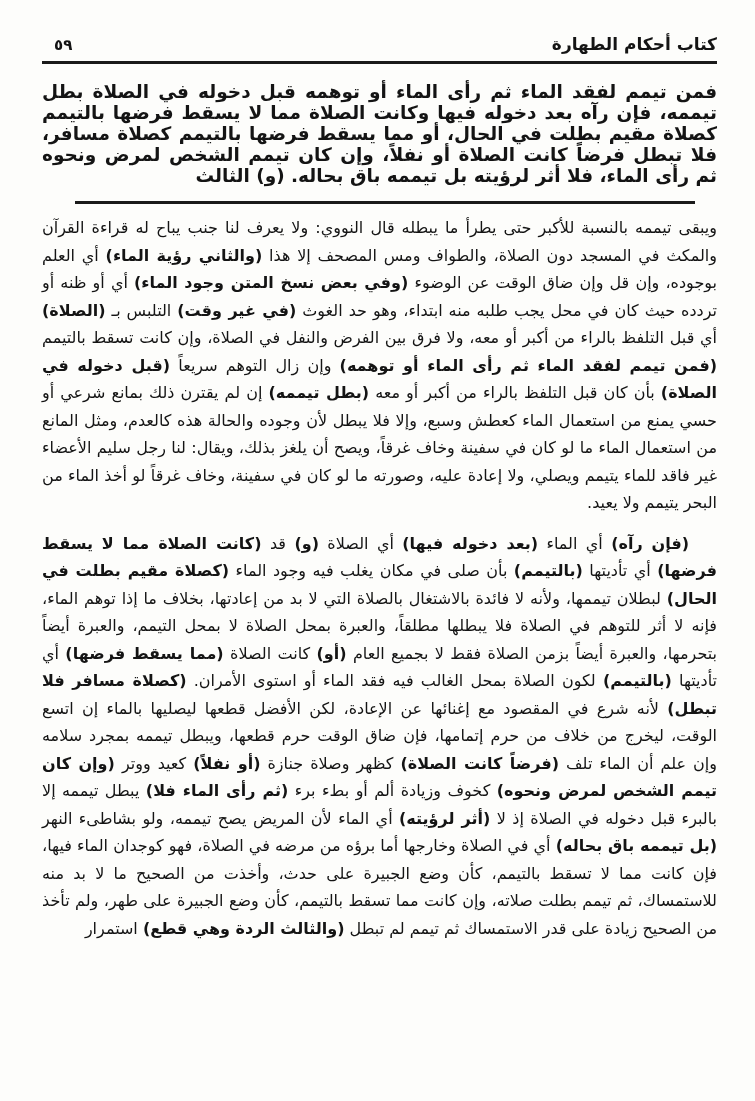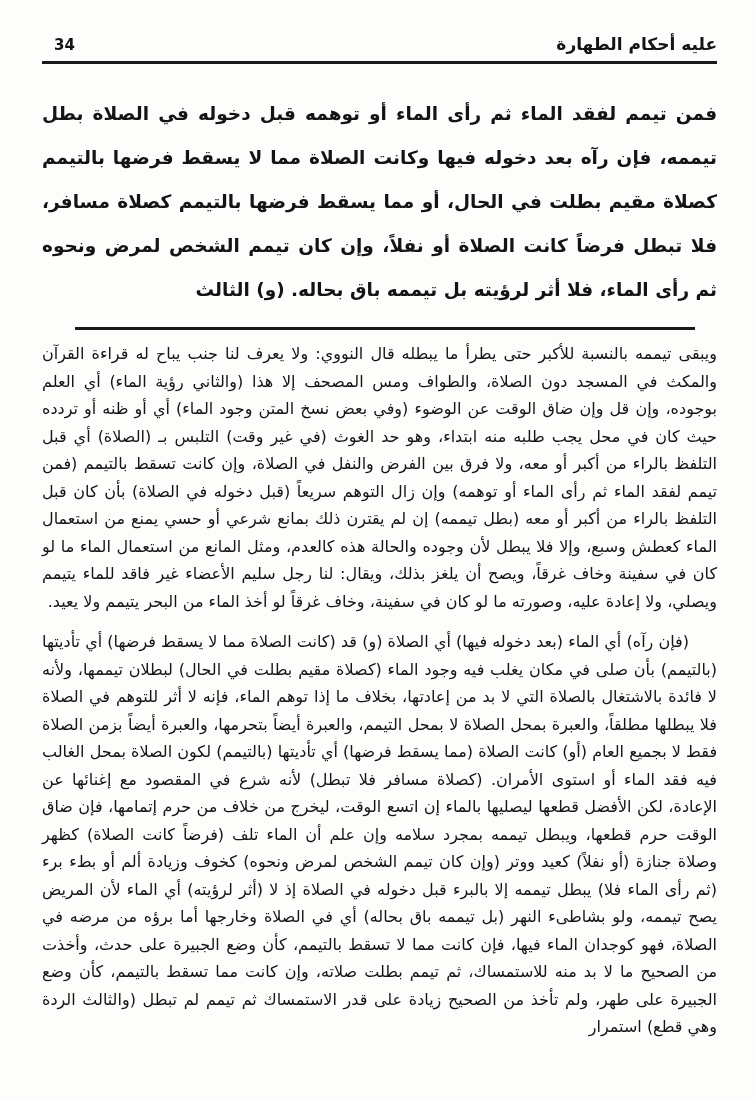--- a/index.html
+++ b/index.html
@@ -36,24 +36,24 @@
     font-weight: 700;
     font-size: 15px;
     padding-left: 12px;
   }
   .header-rule {
     border: none;
     border-top: 3px solid #1a1a1a;
     margin: 7px 0 0 0;
   }
   .matn {
-    margin-top: 28px;
+    margin-top: 17px;
     font-size: 18.5px;
     font-weight: 700;
-    line-height: 44px;
+    line-height: 21px;
     text-align: justify;
     text-justify: inter-word;
   }
   .divider-rule {
     border: none;
     border-top: 3px solid #1a1a1a;
     width: 620px;
     margin: 15px 22px 0 auto; 
   }
   .commentary {
@@ -66,31 +66,31 @@
   .c-para {
     margin: 0;
   }
   .c-para + .c-para {
     margin-top: 13px;
   }
   .c-para.indent {
     text-indent: 28px;
   }
   .c-para .b, .matn .b {
-    font-weight: 400;
+    font-weight: 700;
   }
 </style>
 </head>
 <body>
 
 <div class="page">
 
   <div class="page-header">
-    <div class="book-title">عليه أحكام الطهارة</div>
-    <div class="page-num">34</div>
+    <div class="book-title">كتاب أحكام الطهارة</div>
+    <div class="page-num">٥٩</div>
   </div>
 
   <hr class="header-rule">
 
   <div class="matn">فمن تيمم لفقد الماء ثم رأى الماء أو توهمه قبل دخوله في الصلاة بطل تيممه، فإن رآه بعد دخوله فيها وكانت الصلاة مما لا يسقط فرضها بالتيمم كصلاة مقيم بطلت في الحال، أو مما يسقط فرضها بالتيمم كصلاة مسافر، فلا تبطل فرضاً كانت الصلاة أو نفلاً، وإن كان تيمم الشخص لمرض ونحوه ثم رأى الماء، فلا أثر لرؤيته بل تيممه باق بحاله. (و) الثالث</div>
 
   <hr class="divider-rule">
 
   <div class="commentary">
     <p class="c-para"><span>ويبقى تيممه بالنسبة للأكبر حتى يطرأ ما يبطله قال النووي: ولا يعرف لنا جنب يباح له قراءة القرآن والمكث في المسجد دون الصلاة، والطواف ومس المصحف إلا هذا </span><span class="b">(والثاني رؤية الماء)</span><span> أي العلم بوجوده، وإن قل وإن ضاق الوقت عن الوضوء </span><span class="b">(وفي بعض نسخ المتن وجود الماء)</span><span> أي أو ظنه أو تردده حيث كان في محل يجب طلبه منه ابتداء، وهو حد الغوث </span><span class="b">(في غير وقت)</span><span> التلبس بـ </span><span class="b">(الصلاة)</span><span> أي قبل التلفظ بالراء من أكبر أو معه، ولا فرق بين الفرض والنفل في الصلاة، وإن كانت تسقط بالتيمم </span><span class="b">(فمن تيمم لفقد الماء ثم رأى الماء أو توهمه)</span><span> وإن زال التوهم سريعاً </span><span class="b">(قبل دخوله في الصلاة)</span><span> بأن كان قبل التلفظ بالراء من أكبر أو معه </span><span class="b">(بطل تيممه)</span><span> إن لم يقترن ذلك بمانع شرعي أو حسي يمنع من استعمال الماء كعطش وسبع، وإلا فلا يبطل لأن وجوده والحالة هذه كالعدم، ومثل المانع من استعمال الماء ما لو كان في سفينة وخاف غرقاً، ويصح أن يلغز بذلك، ويقال: لنا رجل سليم الأعضاء غير فاقد للماء يتيمم ويصلي، ولا إعادة عليه، وصورته ما لو كان في سفينة، وخاف غرقاً لو أخذ الماء من البحر يتيمم ولا يعيد.</span></p>

